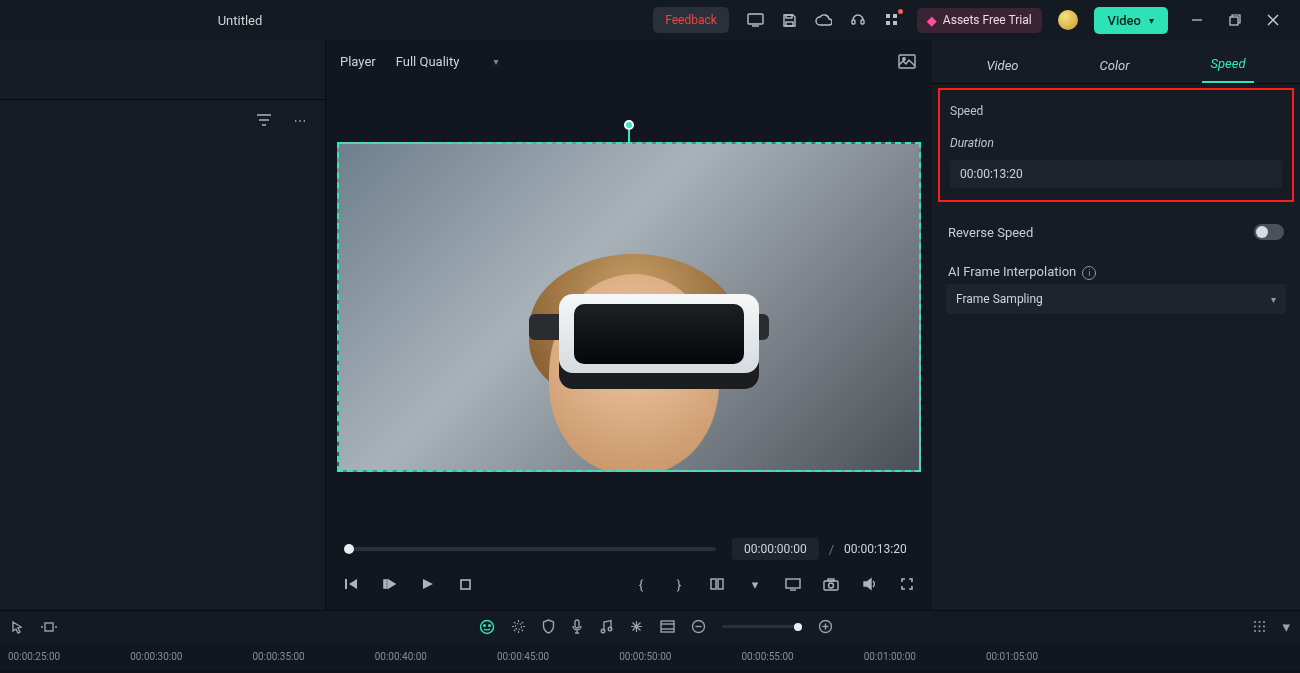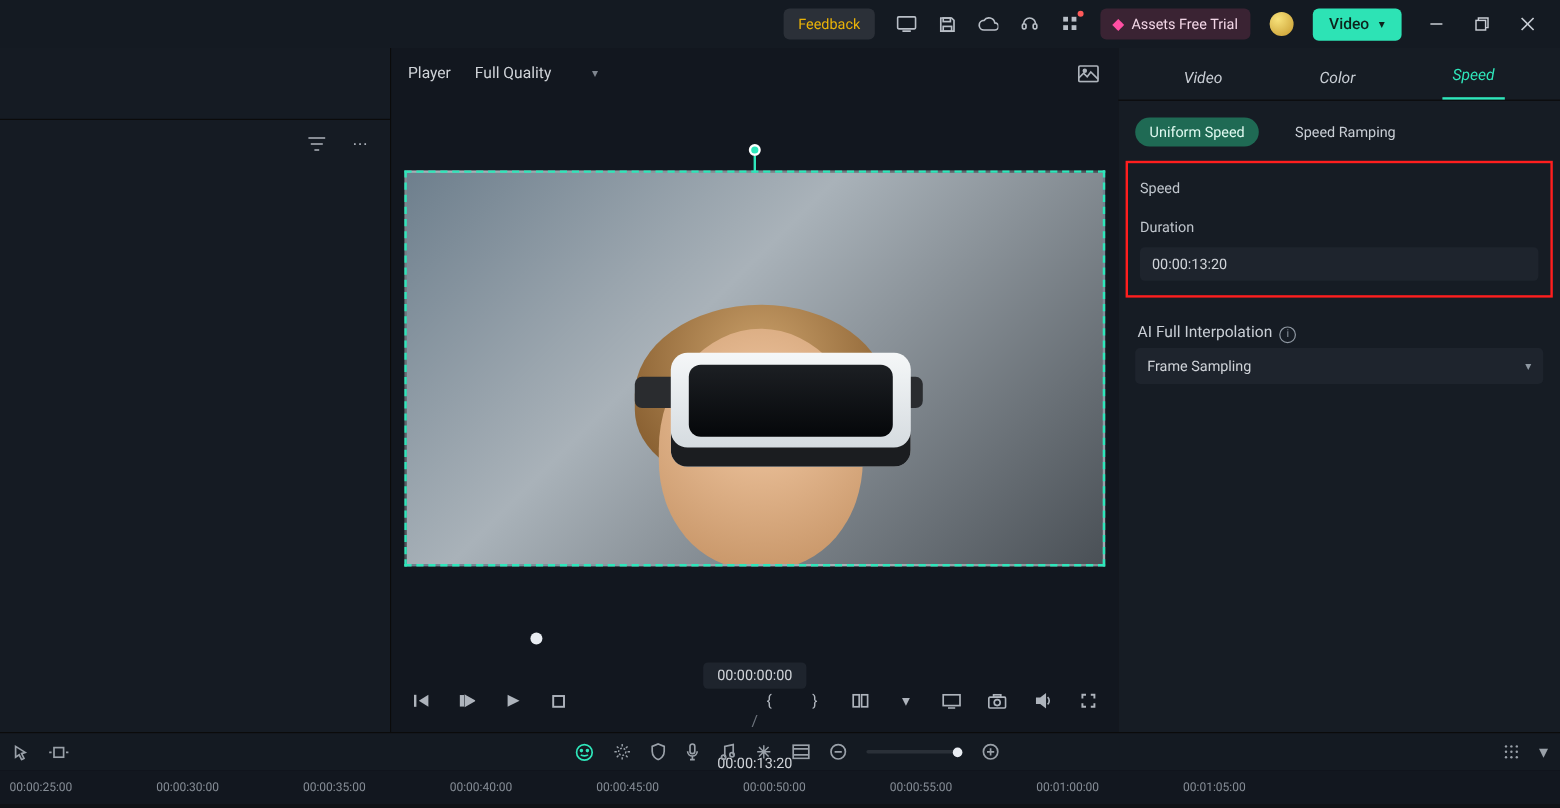--- a/index.html
+++ b/index.html
@@ -1,20 +1,20 @@
 <!DOCTYPE html>
 <html><head>
 <meta charset="utf-8">
 <style>
   * { box-sizing: border-box; margin:0; padding:0; font-family: -apple-system, BlinkMacSystemFont, "Segoe UI", Roboto, sans-serif; }
   body { background:#0f1216; color:#c8cdd3; width:1300px; height:673px; overflow:hidden; font-size:13px; }
   .titlebar { height:40px; display:flex; align-items:center; background:#141a22; padding:0 10px 0 20px; }
   .titlebar .title { width:440px; text-align:center; color:#cfd3d8; font-size:13px; }
   .titlebar .spacer { flex:1; }
-  .titlebar .chip { background:#2b3038; color:#eab308; padding:6px 12px; border-radius:5px; font-size:12px; margin-right:10px; cursor:pointer; }
+  .titlebar .chip { background:#2b3038; color:#ef4444; padding:6px 12px; border-radius:5px; font-size:12px; margin-right:10px; cursor:pointer; }
   .titlebar .iconbtn { width:26px; height:26px; display:flex; align-items:center; justify-content:center; margin:0 4px; color:#b9bfc7; cursor:pointer; position:relative; }
   .titlebar .iconbtn.dotred::after{content:"";position:absolute;top:2px;right:2px;width:5px;height:5px;background:#ff5a5a;border-radius:50%;}
   .assets-pill { display:flex; align-items:center; gap:6px; background:#3a2333; padding:5px 10px; border-radius:5px; margin:0 8px; cursor:pointer; }
   .assets-pill .gem{ color:#ff4fa3; font-size:13px;}
   .assets-pill span.lbl{ color:#f2d6e6; font-size:12px;}
   .circle-badge{ width:20px;height:20px;border-radius:50%;background:radial-gradient(circle at 35% 30%, #f7e27b, #c79a2e);margin:0 8px;}
   .export-btn{ background:#2de3b5; color:#0d231c; padding:6px 14px; border-radius:5px; font-size:13px; font-weight:500; display:flex; align-items:center; gap:8px; margin:0 8px; cursor:pointer;}
   .export-btn .caret{font-size:10px;color:#0d231c;}
   .winbtn{ width:34px; height:30px; display:flex;align-items:center;justify-content:center;color:#c9ced5;cursor:pointer; margin-left:4px;}
   .main { display:flex; height:570px; }
@@ -30,21 +30,21 @@
   .preview-wrap{ flex:1; display:flex; align-items:center; justify-content:center; padding:0 10px;}
   .preview{ position:relative; width:584px; height:330px; border:2px dashed #2fe7bb; background:linear-gradient(135deg,#6e7f8d 0%, #a9b2b9 40%, #4a5056 100%);}
   .preview .pin{ position:absolute; top:-24px; left:50%; transform:translateX(-50%); width:10px;height:10px;border-radius:50%;background:#2fe7bb;border:2px solid #fff;}
   .preview .pinline{ position:absolute; top:-14px; left:50%; transform:translateX(-50%); width:2px;height:14px;background:#2fe7bb;}
   .kid{ position:absolute; inset:0; overflow:hidden;}
   .kid .head{ position:absolute; left:210px; top:130px; width:170px;height:200px;border-radius:50% 50% 45% 45%;background:radial-gradient(circle at 50% 35%, #f2c9a4, #c28f60);}
   .kid .hair{ position:absolute; left:190px; top:110px; width:210px;height:150px;border-radius:60% 60% 50% 50%;background:radial-gradient(circle at 50% 30%, #caa06a, #7b5225);}
   .kid .headset{ position:absolute; left:220px; top:150px; width:200px;height:95px;border-radius:14px;background:linear-gradient(180deg,#f5f7f8,#cfd6db);box-shadow:inset 0 -16px 0 #1b1d20;}
   .kid .visor{ position:absolute; left:235px; top:160px; width:170px;height:60px;border-radius:10px;background:linear-gradient(180deg,#1c1f23,#05070a);}
   .kid .strap{ position:absolute; left:190px; top:170px; width:240px;height:26px;background:#2a2c2f;border-radius:6px;}
-  .transport{ height:34px; display:flex; align-items:center; padding:0 14px; gap:20px;flex-direction:column;}
+  .transport{ height:34px; display:flex; align-items:center; padding:0 14px; gap:10px;}
   .transport .track{ height:4px;background:#2a3038;border-radius:2px;position:relative; width:370px; margin:0 6px;}
   .transport .track .knob{ position:absolute; left:0; top:50%; transform:translate(-2px,-50%); width:10px;height:10px;border-radius:50%;background:#e9edf2;}
   .transport .time{ background:#1e242d;padding:4px 12px;border-radius:4px;color:#cfd3d8;font-variant-numeric:tabular-nums; font-size:12px;}
   .transport .sep{ color:#6d747d; }
   .transport .dur{ color:#cfd3d8; font-variant-numeric:tabular-nums; font-size:12px;}
   .playrow{ height:36px; display:flex; align-items:center; padding:0 14px; gap:16px; color:#aeb4bc;}
   .playrow .grow{flex:1;}
   .ibtn{ width:22px;height:22px;display:flex;align-items:center;justify-content:center;cursor:pointer;color:#aeb4bc; font-size:15px;}
   .ibtn.small{font-size:13px;}
   .right{ width:368px; background:#161c24; display:flex; flex-direction:column;}
@@ -74,20 +74,21 @@
   .timeline-tools .zoom-track{ width:80px;height:3px;background:#2a3038;border-radius:2px;position:relative;}
   .timeline-tools .zoom-track .zknob{position:absolute;right:0;top:50%;transform:translate(0,-50%);width:8px;height:8px;border-radius:50%;background:#e9edf2;}
   .timeline-ruler{ height:28px; background:#12171f; display:flex; align-items:center; padding-left:8px; gap:70px; color:#868d96; font-size:10px; font-variant-numeric:tabular-nums;}
   .tl-ibtn{ color:#9aa1a9; font-size:15px; cursor:pointer; display:flex;align-items:center;justify-content:center;}
   .tl-ibtn.active{ color:#2fe7bb;}
 </style>
 </head>
 <body>
 
 <div class="titlebar">
+  <div class="title">Untitled</div>
   <div class="spacer"></div>
   <div class="chip">Feedback</div>
   <div class="iconbtn">
       <svg width="17" height="14" viewBox="0 0 17 14" fill="none" stroke="currentColor" stroke-width="1.4">
         <rect x="1" y="1" width="15" height="10" rx="1"></rect>
         <line x1="5" y1="13" x2="12" y2="13"></line>
       </svg>
     </div>
   <div class="iconbtn">
       <svg width="15" height="15" viewBox="0 0 15 15" fill="none" stroke="currentColor" stroke-width="1.4">
@@ -253,31 +254,33 @@
         </div>
     </div>
   </div>
 
   <div class="right">
     <div class="rtabs">
       <div class="rtab">Video</div>
       <div class="rtab">Color</div>
       <div class="rtab active">Speed</div>
     </div>
-    <div class="subtab-row">
-      <div class="pill active">Uniform Speed</div>
-      <div class="pill">Speed Ramping</div>
-    </div>
     <div class="redbox">
       <div class="fld-label">Speed</div>
-      <div class="fld-label" style="margin-top:18px;">Duration</div>
+      <div class="fld-label" style="margin-top:18px;font-style:italic;">Duration</div>
       <div class="dur-input">00:00:13:20</div>
     </div>
+    <div class="row-between">
+      <span>Reverse Speed</span>
+      <div class="toggle">
+          <div class="dot"></div>
+        </div>
+    </div>
     <div class="row-between" style="padding-bottom:4px;">
-      <span><span>AI Full Interpolation</span><span class="info-icon">i</span></span>
+      <span><span>AI Frame Interpolation</span><span class="info-icon">i</span></span>
     </div>
     <div class="sel">
       <span>Frame Sampling</span>
       <span style="font-size:10px;color:#8f98a2;">▾</span>
     </div>
   </div>
 </div>
 
 <div class="timeline-tools">
   <div class="grp">

